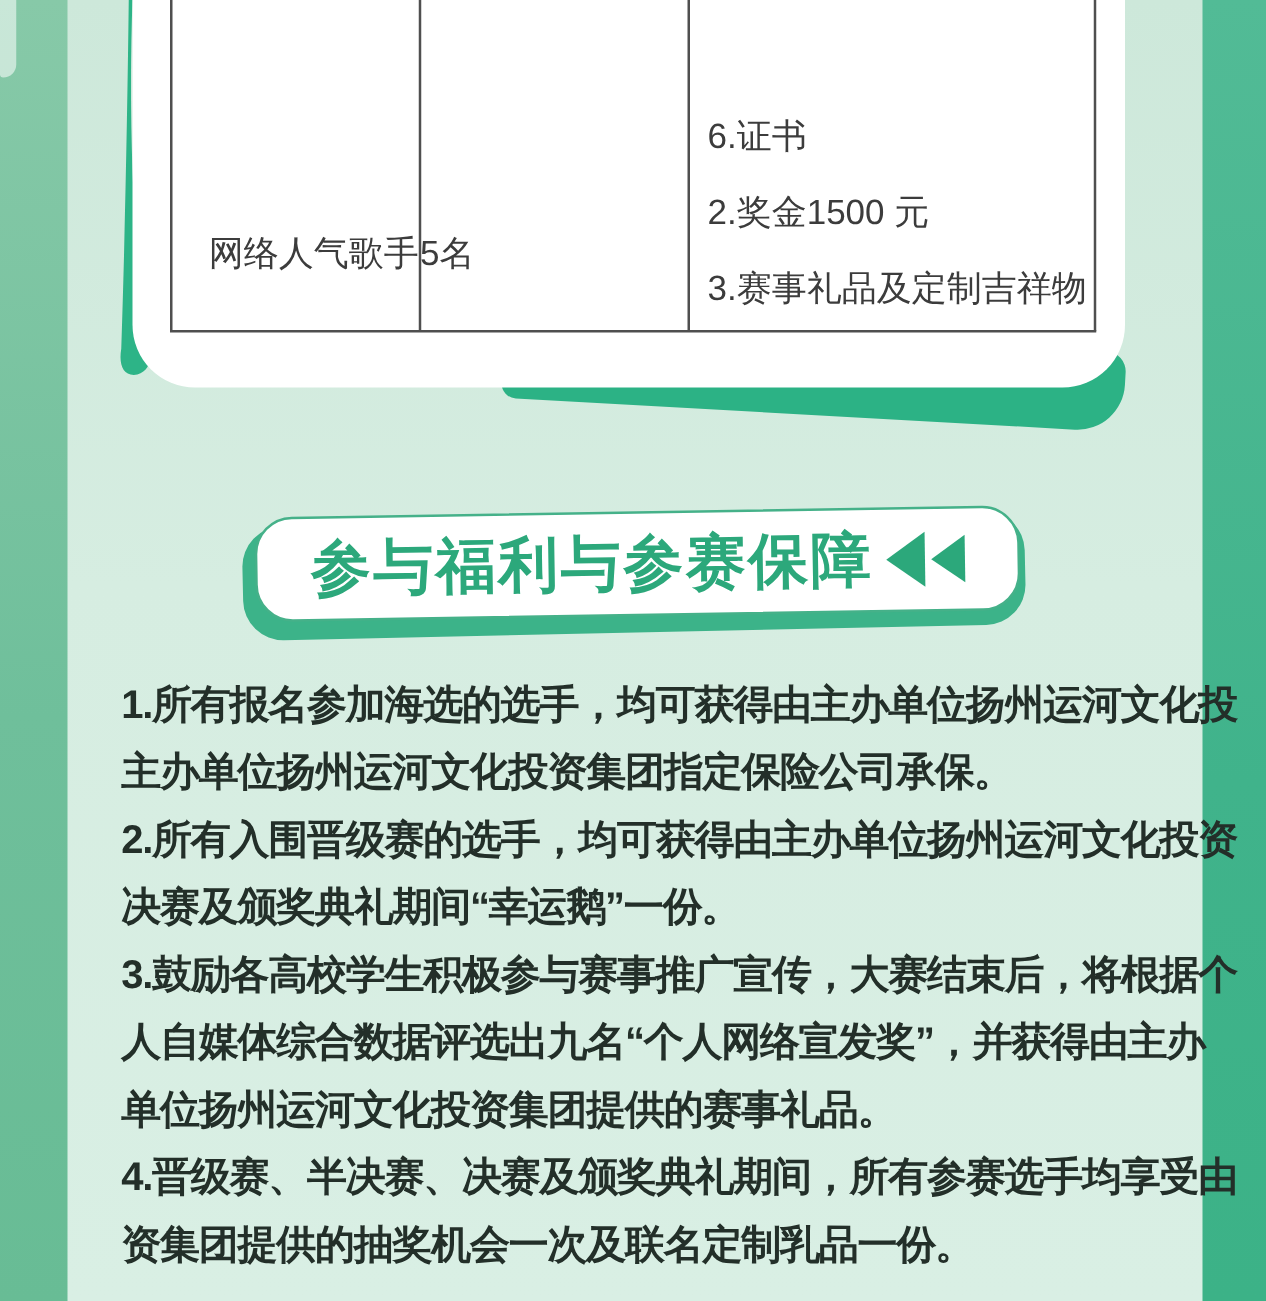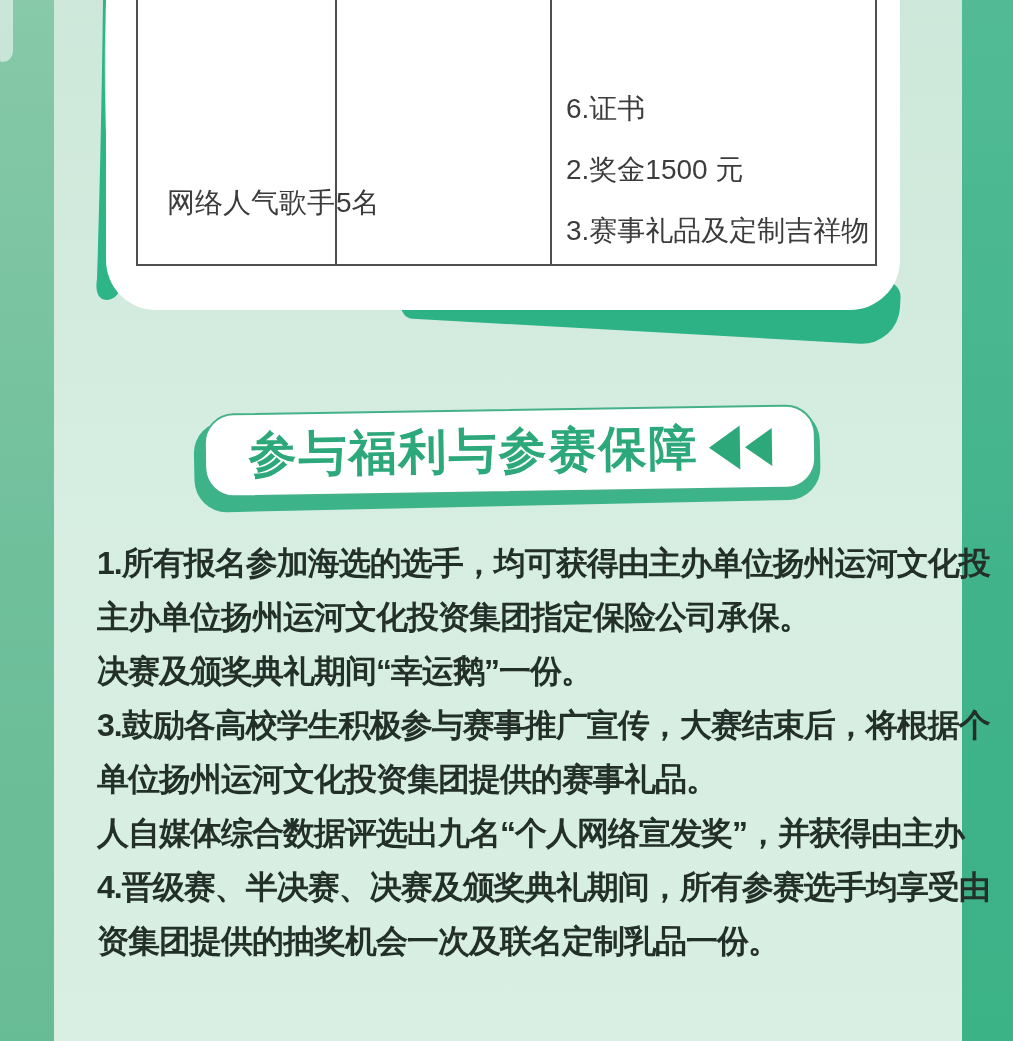--- a/index.html
+++ b/index.html
@@ -86,21 +86,22 @@
       <span class="tris">
         <span class="tri"></span>
         <span class="tri t2"></span>
       </span>
     </div>
   </div>
 
   <div class="benefits">
     <div class="bl">1.所有报名参加海选的选手，均可获得由主办单位扬州运河文化投</div>
     <div class="bl">主办单位扬州运河文化投资集团指定保险公司承保。</div>
+    <div class="bl">2.所有入围晋级赛的选手，均可获得由主办单位扬州运河文化投资</div>
     <div class="bl">决赛及颁奖典礼期间“幸运鹅”一份。</div>
     <div class="bl">3.鼓励各高校学生积极参与赛事推广宣传，大赛结束后，将根据个</div>
+    <div class="bl">人自媒体综合数据评选出九名“个人网络宣发奖”，并获得由主办</div>
     <div class="bl">单位扬州运河文化投资集团提供的赛事礼品。</div>
-    <div class="bl">人自媒体综合数据评选出九名“个人网络宣发奖”，并获得由主办</div>
     <div class="bl">4.晋级赛、半决赛、决赛及颁奖典礼期间，所有参赛选手均享受由</div>
     <div class="bl">资集团提供的抽奖机会一次及联名定制乳品一份。</div>
   </div>
 
 </div>
 
 </body></html>

